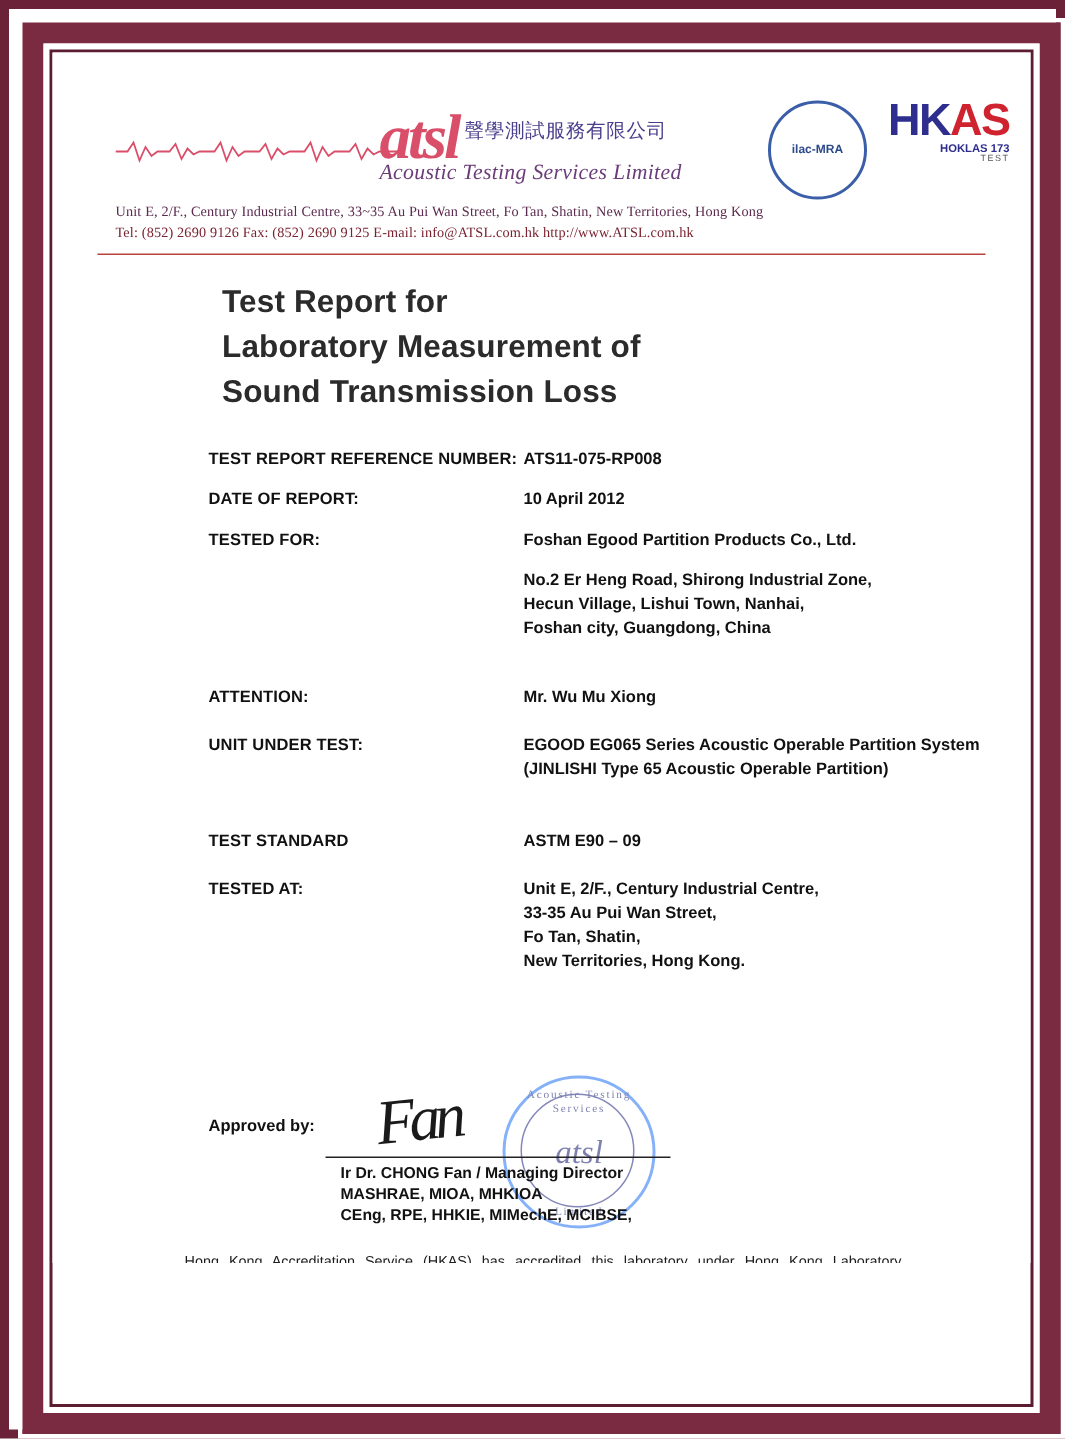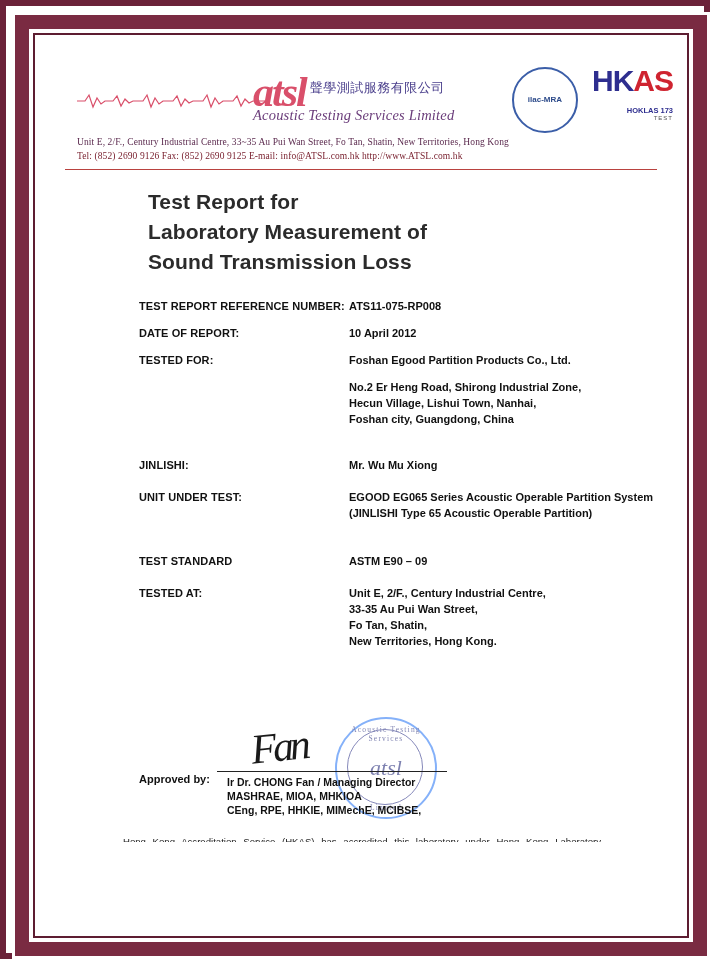--- a/index.html
+++ b/index.html
@@ -144,21 +144,21 @@
     color: #2e2e8f;
     letter-spacing: -1px;
     line-height: 0.9;
   }
   .badge-hkas .hk-big .red { color: #cf2430; }
   .badge-hkas .hk-sub {
     font-size: 7.5px;
     color: #2e2e8f;
     font-weight: bold;
     letter-spacing: 0;
-    margin-top: 12px;
+    margin-top: 0;
   }
   .badge-hkas .hk-sub2 {
     font-size: 6px;
     color: #555;
     letter-spacing: 1px;
   }
   .lh-address {
     position: absolute;
     left: 42px;
     top: 100px;
@@ -238,21 +238,21 @@
     top: 680px;
     width: 520px;
   }
   .sig-row {
     position: relative;
     height: 62px;
   }
   .approved-label {
     position: absolute;
     left: 0;
-    top: 58px;
+    top: 30px;
     font-size: 11px;
     font-weight: bold;
     color: #111;
   }
   .sig-line {
     position: absolute;
     left: 78px;
     top: 56px;
     width: 230px;
     height: 1px;
@@ -413,21 +413,21 @@
       </div>
 
       <div class="field-row extra">
         <div class="field-label"></div>
         <div class="field-value" style="white-space: pre-line;">No.2 Er Heng Road, Shirong Industrial Zone,
 Hecun Village, Lishui Town, Nanhai,
 Foshan city, Guangdong, China</div>
       </div>
 
       <div class="field-row tall">
-        <div class="field-label">JINLISHI:</div>
+        <div class="field-label">ATTENTION:</div>
         <div class="field-value">Mr. Wu Mu Xiong</div>
       </div>
 
       <div class="field-row">
         <div class="field-label">UNIT UNDER TEST:</div>
         <div class="field-value justify" style="white-space: pre-line;">EGOOD EG065 Series Acoustic Operable Partition System
 (JINLISHI Type 65 Acoustic Operable Partition)</div>
       </div>
 
       <div class="gap-lg"></div>

